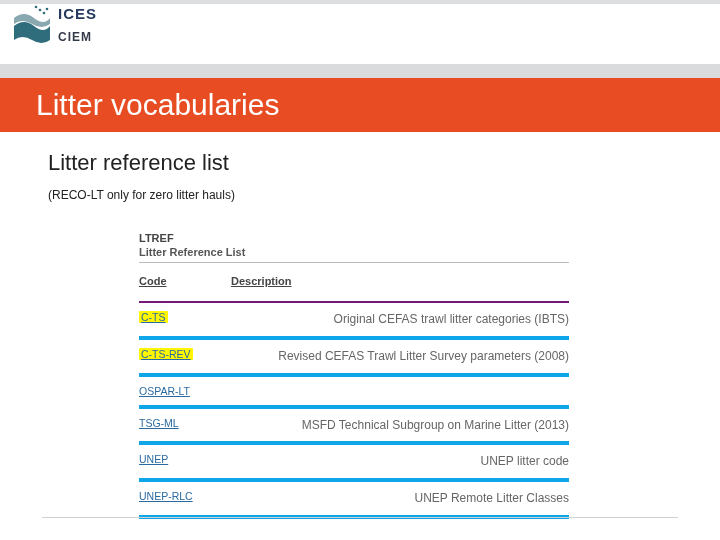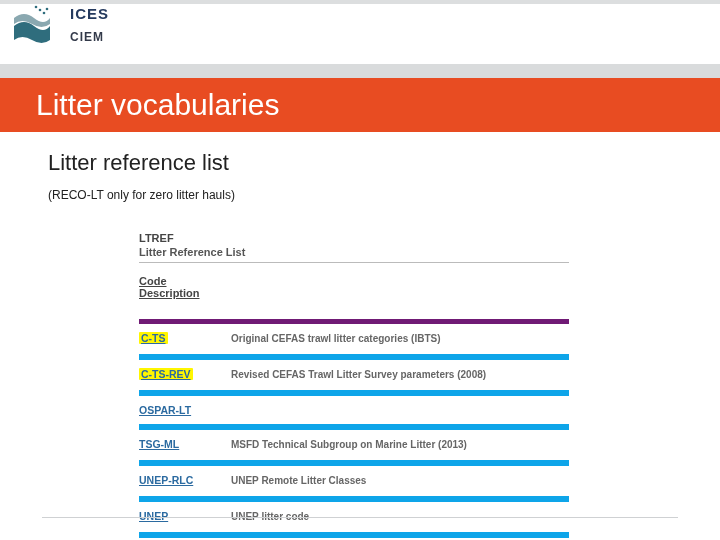--- a/index.html
+++ b/index.html
@@ -2,21 +2,21 @@
 <html><head>
 <meta charset="utf-8">
 <style>
   * { box-sizing: border-box; margin: 0; padding: 0; }
   html, body { width: 720px; height: 540px; background: #fff; font-family: "Segoe UI", Arial, sans-serif; overflow: hidden; }
 
   .slide { position: relative; width: 720px; height: 540px; }
 
   
   .logo-row { position: relative; height: 64px; padding: 4px 0 0 12px; }
-  .logo-wrap { display: flex; align-items: center; gap: 18px; }
+  .logo-wrap { display: flex; align-items: center; gap: 6px; }
   .logo-mark { width: 40px; height: 40px; position: relative; }
   .logo-texts { line-height: 1; }
   .logo-line1 { font-weight: 700; color: #253a5e; font-size: 15px; letter-spacing: 1px; }
   .logo-line2 { font-weight: 700; color: #0f172a; font-size: 12px; letter-spacing: 1px; opacity: .85; margin-top: 10px; }
   .top-border { position: absolute; left: 0; right: 0; top: 0; height: 4px; background: #dcdedf; }
   .grey-band { height: 14px; background: #d9dbdc; }
 
   
   .title-bar { background: #e84c22; height: 54px; display: flex; align-items: center; padding-left: 36px; }
   .title-bar h1 { color: #fff; font-weight: 400; font-size: 30px; font-family: "Segoe UI Light", "Segoe UI", Arial, sans-serif; text-align: center; }
@@ -26,29 +26,29 @@
   .subhead { font-size: 22px; color: #222; font-weight: 500; }
   .note { font-size: 12px; color: #222; margin-top: 12px; }
 
   
   .tbl-wrap { margin: 28px 0 0 91px; width: 430px; font-size: 11px; color: #555; }
   .tbl-head { padding: 2px 0; }
   .tbl-head .code-bold { font-weight: 700; color: #444; display: inline-block; }
   .tbl-head .subtitle { font-weight: 700; color: #555; display: block; margin-top: 2px; }
   .tbl-head hr { border: none; border-top: 1px solid #bbb; margin: 4px 0 6px 0; }
 
-  .col-heads { display: flex; padding: 4px 0 20px 0; border-bottom: 5px solid #701a75; flex-direction: column; }
+  .col-heads { display: flex; padding: 4px 0 14px 0; border-bottom: 2px solid #701a75; }
   .col-heads span { font-weight: 700; color: #444; text-decoration: underline; }
   .col-code-h { width: 92px; }
   .col-desc-h { flex: 1; }
 
-  .row { display: flex; align-items: flex-start; padding: 8px 0; border-bottom: 6px solid #0ea5e9; font-weight: bold; }
+  .row { display: flex; align-items: flex-start; padding: 8px 0; border-bottom: 4px solid #0ea5e9; }
   .row .codecell { width: 92px; }
   .row .codecell a { color: #2b6aa0; text-decoration: underline; font-size: 10.5px; }
-  .row .desc { flex: 1; color: #666; font-size: 10px; line-height: 1.4; }
+  .row .desc { flex: 1; color: #666; font-size: 12px; line-height: 1.4; text-align: right; }
   .hl { background: #fff600; padding: 0 2px; border-radius: 1px; }
 
   .bottom-rule { position: absolute; left: 42px; right: 42px; bottom: 22px; height: 1px; background: #cfd1d3; }
 </style>
 </head>
 <body>
 
 <div class="slide">
 
   <div class="top-border"></div>
@@ -104,25 +104,25 @@
             <div class="desc">Revised CEFAS Trawl Litter Survey parameters (2008)</div>
           </div>
           <div class="row">
             <div class="codecell"><a href="#">OSPAR-LT</a></div>
           </div>
           <div class="row">
             <div class="codecell"><a href="#">TSG-ML</a></div>
             <div class="desc">MSFD Technical Subgroup on Marine Litter (2013)</div>
           </div>
           <div class="row">
+            <div class="codecell"><a href="#">UNEP</a></div>
+            <div class="desc">UNEP litter code</div>
+          </div>
+          <div class="row">
             <div class="codecell"><a href="#">UNEP-RLC</a></div>
             <div class="desc">UNEP Remote Litter Classes</div>
-          </div>
-          <div class="row">
-            <div class="codecell"><a href="#">UNEP</a></div>
-            <div class="desc">UNEP litter code</div>
           </div>
         </div>
     </div>
   </div>
 
   <div class="bottom-rule"></div>
 </div>
 
 </body></html>

